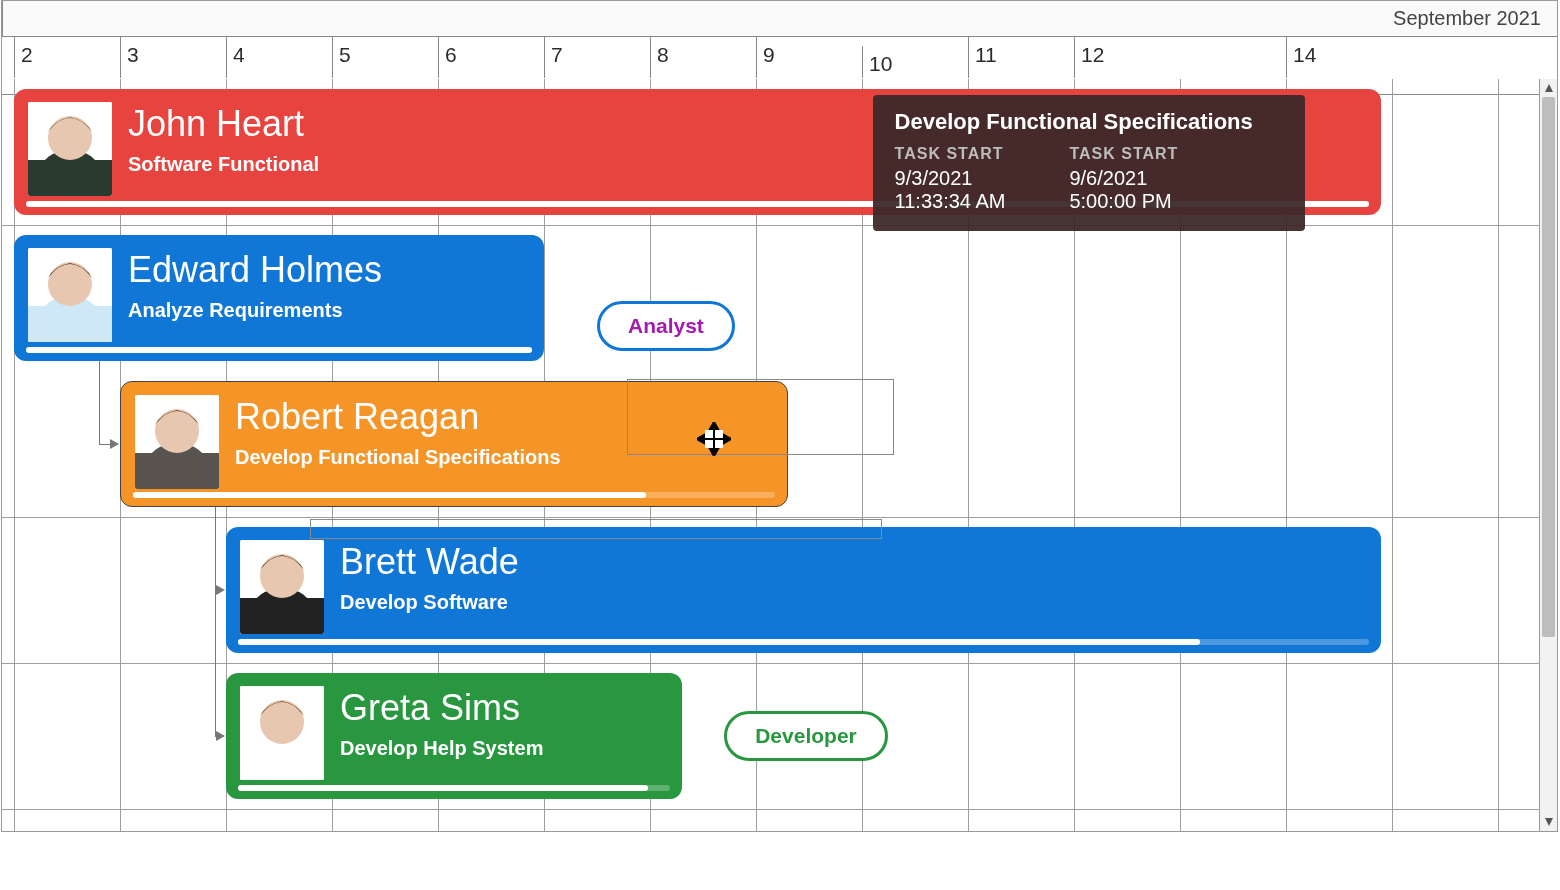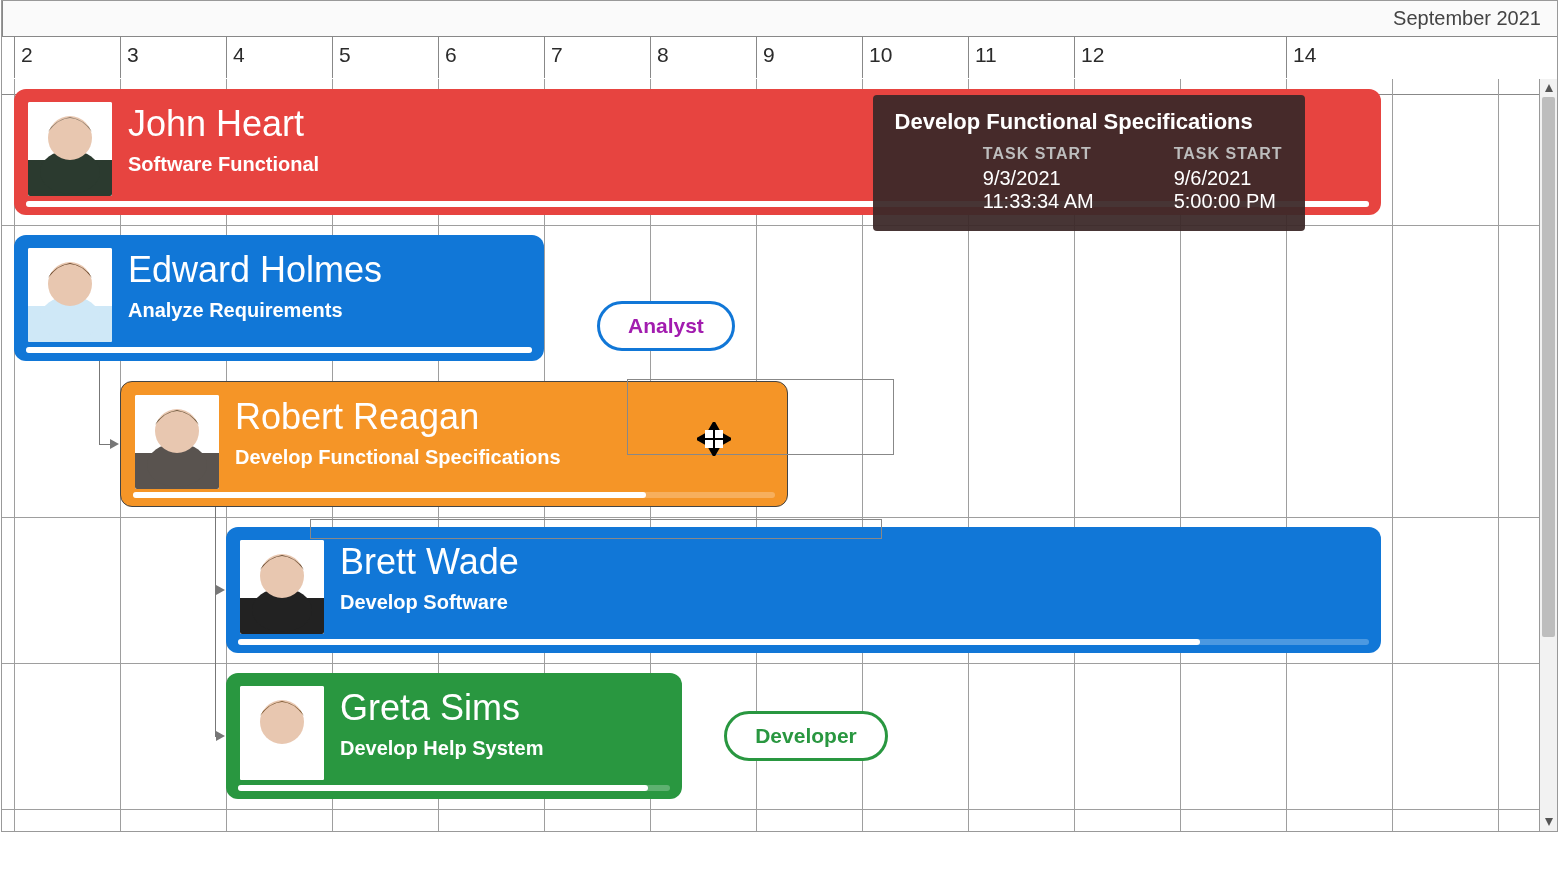--- a/index.html
+++ b/index.html
@@ -159,21 +159,21 @@
   .tooltip {
     position:absolute;
     background: rgba(60,40,40,0.94);
     color:#fff;
     border-radius:4px;
     padding:14px 22px 18px 22px;
     box-sizing:border-box;
     font-size:20px;
   }
   .tooltip .tt-title { font-size:22px; font-weight:700; margin-bottom:10px;}
-  .tooltip .tt-cols { display:flex; gap:80px;justify-content:flex-end;}
+  .tooltip .tt-cols { display:flex; gap:64px;}
   .tooltip .tt-lbl { color:#bdbdbd; font-size:16px; letter-spacing:1px; font-weight:600; margin-bottom:4px;}
   
   .vscroll {
     position:absolute; top:78px; right:0; bottom:0; width:18px;
     border-left:1px solid #999;
     background:#f2f2f2;
     box-sizing:border-box;
   }
   .vscroll .arrow{
     height:18px;display:flex;align-items:center;justify-content:center;
@@ -218,21 +218,21 @@
         </div>
         <div class="day-cell" style="left: 542px; width: 106px;">
           <span>7</span>
         </div>
         <div class="day-cell" style="left: 648px; width: 106px;">
           <span>8</span>
         </div>
         <div class="day-cell" style="left: 754px; width: 106px;">
           <span>9</span>
         </div>
-        <div class="day-cell" style="left: 860px; width: 106px;">
+        <div class="day-cell" style="left: 860px; width: 106px; margin-top: 9px;">
           <span>10</span>
         </div>
         <div class="day-cell" style="left: 966px; width: 106px;">
           <span>11</span>
         </div>
         <div class="day-cell" style="left: 1072px; width: 106px;">
           <span>12</span>
         </div>
         <div class="day-cell" style="left: 1178px; width: 106px; margin-top: 47px;">
           <span>13</span>

